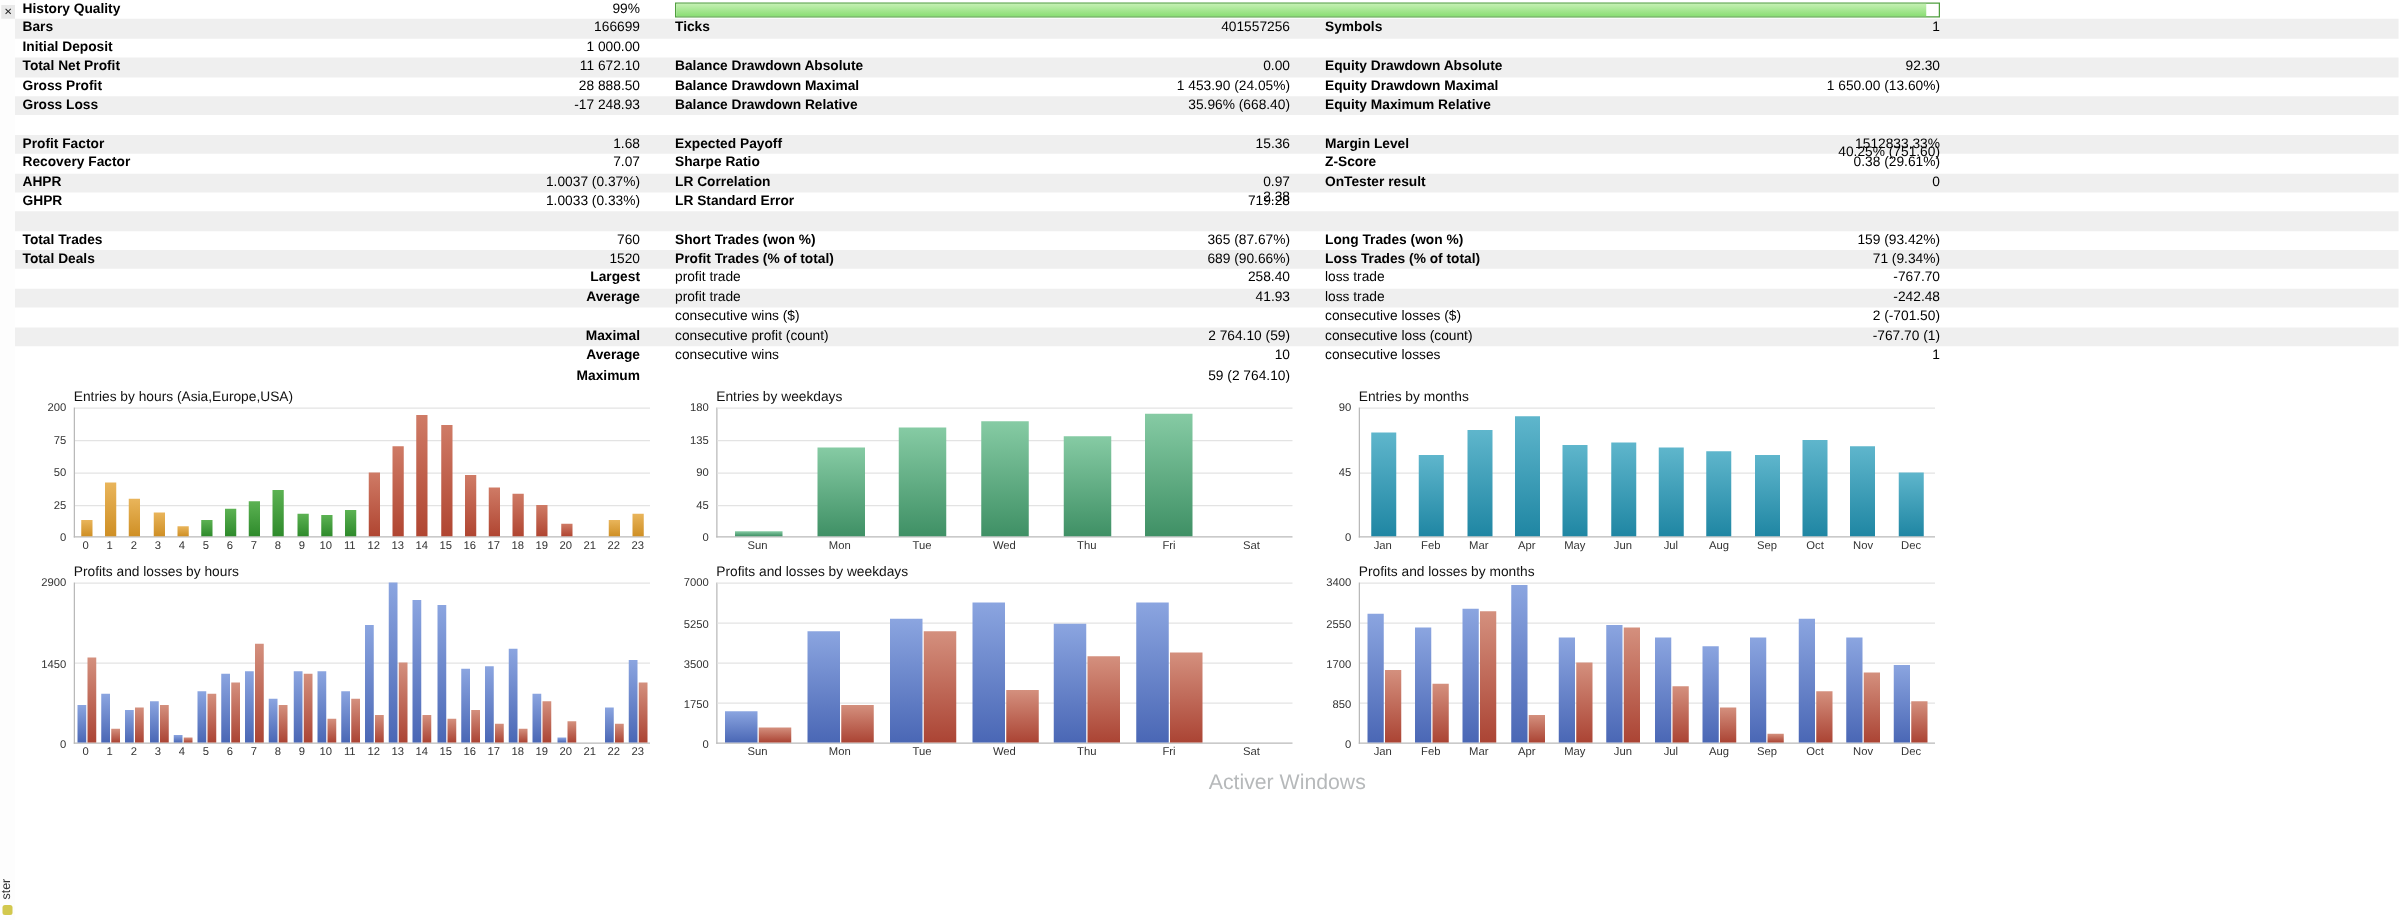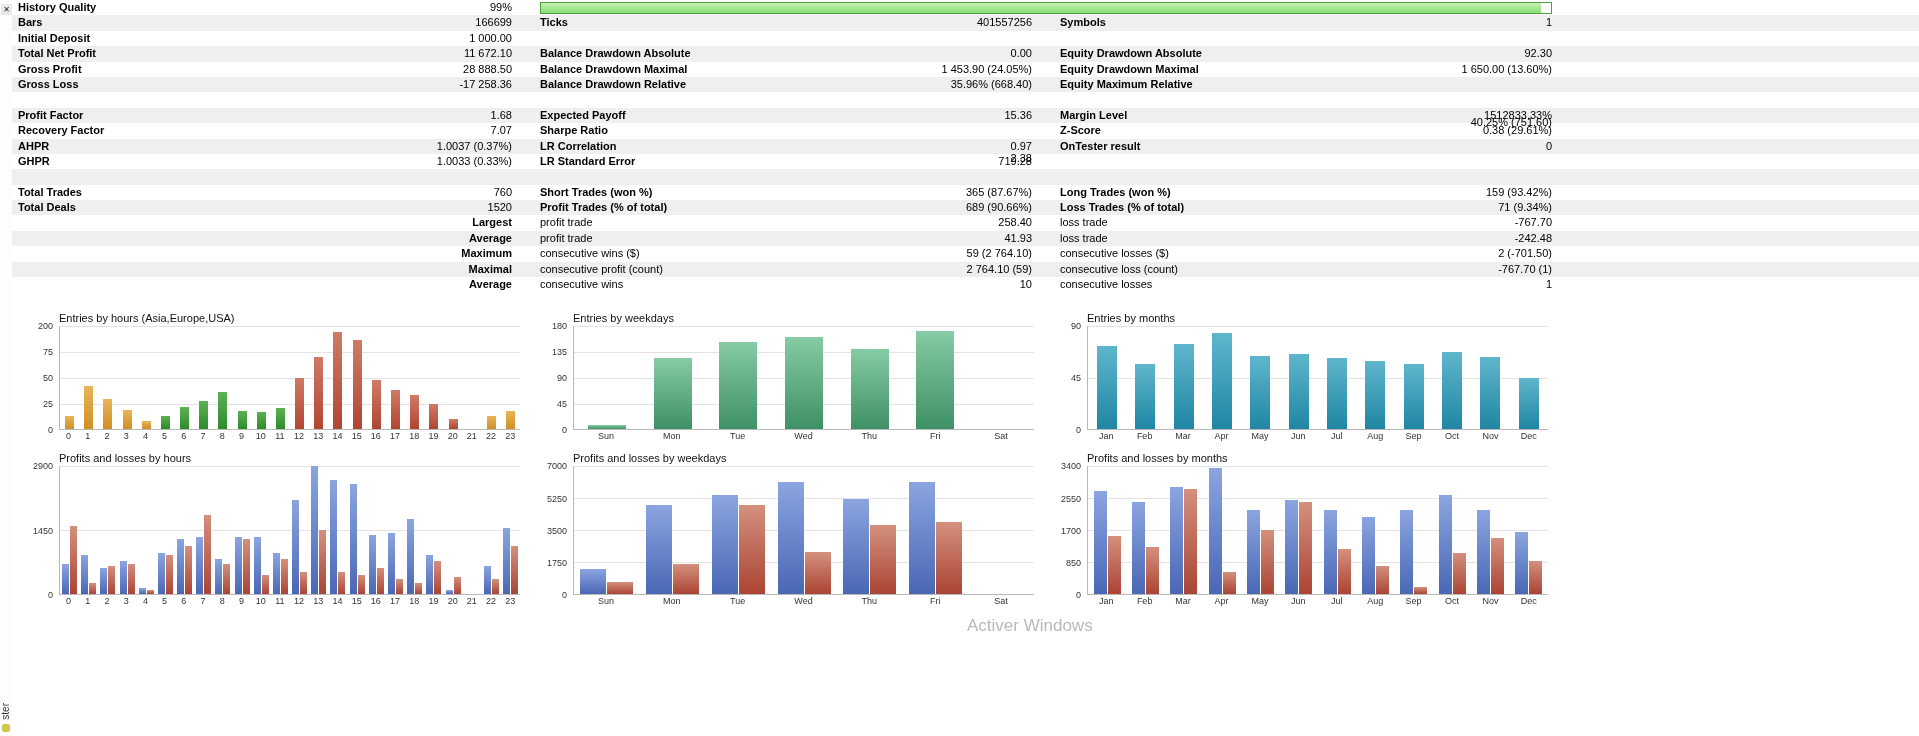--- a/index.html
+++ b/index.html
@@ -98,21 +98,21 @@
     <div class="srow">
       <span class="lbl c0" style="grid-area: 1 / 1;">Gross Profit</span>
       <span class="val c1" style="grid-area: 1 / 2;">28 888.50</span>
       <span class="lbl c2" style="grid-area: 1 / 4;">Balance Drawdown Maximal</span>
       <span class="val c3" style="grid-area: 1 / 5;">1 453.90 (24.05%)</span>
       <span class="lbl c4" style="grid-area: 1 / 7;">Equity Drawdown Maximal</span>
       <span class="val c5" style="grid-area: 1 / 8;">1 650.00 (13.60%)</span>
     </div>
     <div class="srow alt">
       <span class="lbl c0" style="grid-area: 1 / 1;">Gross Loss</span>
-      <span class="val c1" style="grid-area: 1 / 2;">-17 258.36</span>
+      <span class="val c1" style="grid-area: 1 / 2;">-17 248.93</span>
       <span class="lbl c2" style="grid-area: 1 / 4;">Balance Drawdown Relative</span>
       <span class="val c3" style="grid-area: 1 / 5;">35.96% (668.40)</span>
       <span class="lbl c4" style="grid-area: 1 / 7;">Equity Maximum Relative</span>
       <span class="val c5" style="grid-area: 1 / 8; margin-top: 38px;">40.25% (751.60)</span>
     </div>
     <div class="srow">
       <span class="lbl c0" style="grid-area: 1 / 1;"></span>
       <span class="val c1" style="grid-area: 1 / 2;"></span>
       <span class="lbl c2" style="grid-area: 1 / 4;"></span>
       <span class="val c3" style="grid-area: 1 / 5;"></span>
@@ -186,23 +186,23 @@
     <div class="srow alt sub">
       <span class="lbl c0" style="grid-area: 1 / 1;"></span>
       <span class="val c1" style="grid-area: 1 / 2;">Average</span>
       <span class="lbl c2" style="grid-area: 1 / 4;">profit trade</span>
       <span class="val c3" style="grid-area: 1 / 5;">41.93</span>
       <span class="lbl c4" style="grid-area: 1 / 7;">loss trade</span>
       <span class="val c5" style="grid-area: 1 / 8;">-242.48</span>
     </div>
     <div class="srow sub">
       <span class="lbl c0" style="grid-area: 1 / 1;"></span>
-      <span class="val c1" style="grid-area: 1 / 2;">Maximum</span>
+      <span class="val c1" style="grid-area: 1 / 2; margin-top: 48px;">Maximum</span>
       <span class="lbl c2" style="grid-area: 1 / 4;">consecutive wins ($)</span>
-      <span class="val c3" style="grid-area: 1 / 5;">59 (2 764.10)</span>
+      <span class="val c3" style="grid-area: 1 / 5; margin-top: 48px;">59 (2 764.10)</span>
       <span class="lbl c4" style="grid-area: 1 / 7;">consecutive losses ($)</span>
       <span class="val c5" style="grid-area: 1 / 8;">2 (-701.50)</span>
     </div>
     <div class="srow alt sub">
       <span class="lbl c0" style="grid-area: 1 / 1;"></span>
       <span class="val c1" style="grid-area: 1 / 2;">Maximal</span>
       <span class="lbl c2" style="grid-area: 1 / 4;">consecutive profit (count)</span>
       <span class="val c3" style="grid-area: 1 / 5;">2 764.10 (59)</span>
       <span class="lbl c4" style="grid-area: 1 / 7;">consecutive loss (count)</span>
       <span class="val c5" style="grid-area: 1 / 8;">-767.70 (1)</span>

